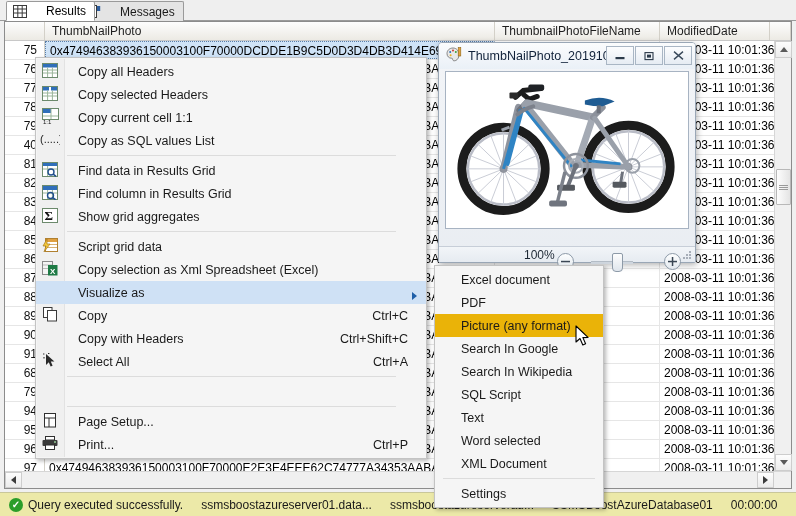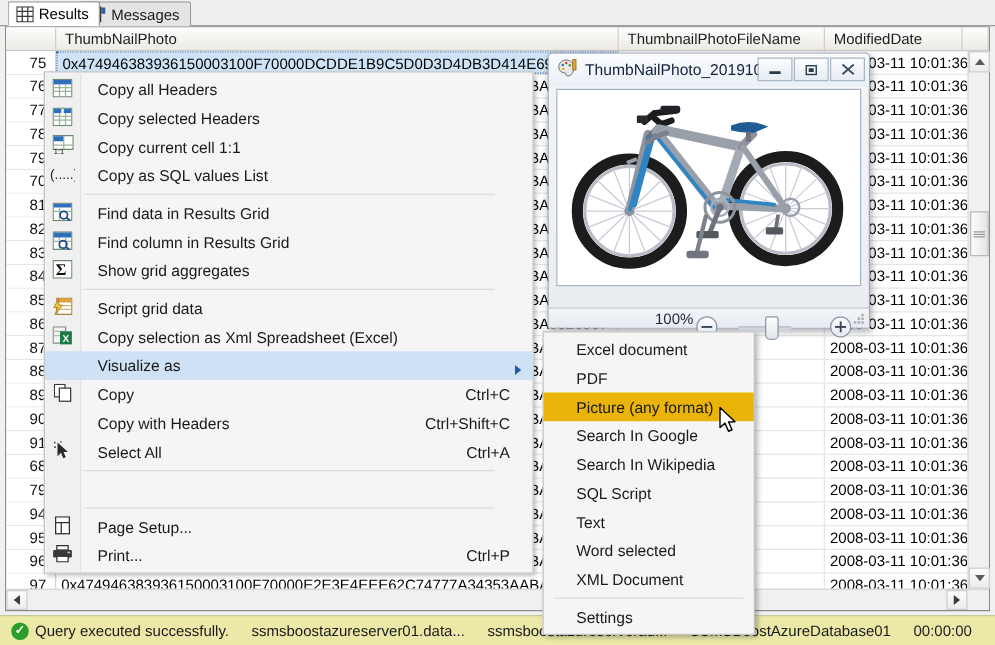--- a/index.html
+++ b/index.html
@@ -15,34 +15,34 @@
   #root { position: relative; width: 796px; height: 516px; background: #f0f0f0; }
 
   
   .tabstrip {
     position: absolute; left: 0; top: 0; width: 796px; height: 21px;
     background: #efefef;
     border-bottom: 1px solid #9a9a9a;
   }
   .tab {
     position: absolute; top: 1px; height: 20px;
-    display: flex; align-items: center; gap: 4px;
+    display: flex; align-items: center; gap: 19px;
     padding: 0 8px 0 6px;
     font-size: 12px;
     border: 1px solid #9a9a9a;
     border-bottom: none;
     border-radius: 2px 2px 0 0;
     text-align: right;
   }
   .tab.active {
     left: 6px; background: #ffffff; z-index: 3;
     border-bottom: 1px solid #ffffff;
   }
   .tab.inactive {
-    left: 64px; background: #e4e4e4; z-index: 2;
+    left: 80px; background: #e4e4e4; z-index: 2;
     color: #1a1a1a;
   }
   .tab .ticon { width: 14px; height: 13px; display:block; }
 
   
   .gridwrap {
     position: absolute; left: 4px; top: 21px; width: 788px; height: 468px;
     background: #ffffff;
     border: 1px solid #8c8c8c;
   }
@@ -320,21 +320,21 @@
           <div class="cell-file"></div>
           <div class="cell-mod">2008-03-11 10:01:36.827</div>
         </div>
         <div class="row">
           <div class="rownum">79</div>
           <div class="cell-hex">0x474946383936150003100F70000E2E3E4EEE62C74777A34353AABA8526567</div>
           <div class="cell-file"></div>
           <div class="cell-mod">2008-03-11 10:01:36.827</div>
         </div>
         <div class="row">
-          <div class="rownum">70</div>
+          <div class="rownum">40</div>
           <div class="cell-hex">0x474946383936150003100F70000E2E3E4EEE62C74777A34353AABA8526567</div>
           <div class="cell-file"></div>
           <div class="cell-mod">2008-03-11 10:01:36.827</div>
         </div>
         <div class="row">
           <div class="rownum">81</div>
           <div class="cell-hex">0x474946383936150003100F70000E2E3E4EEE62C74777A34353AABA8526567</div>
           <div class="cell-file"></div>
           <div class="cell-mod">2008-03-11 10:01:36.827</div>
         </div>

